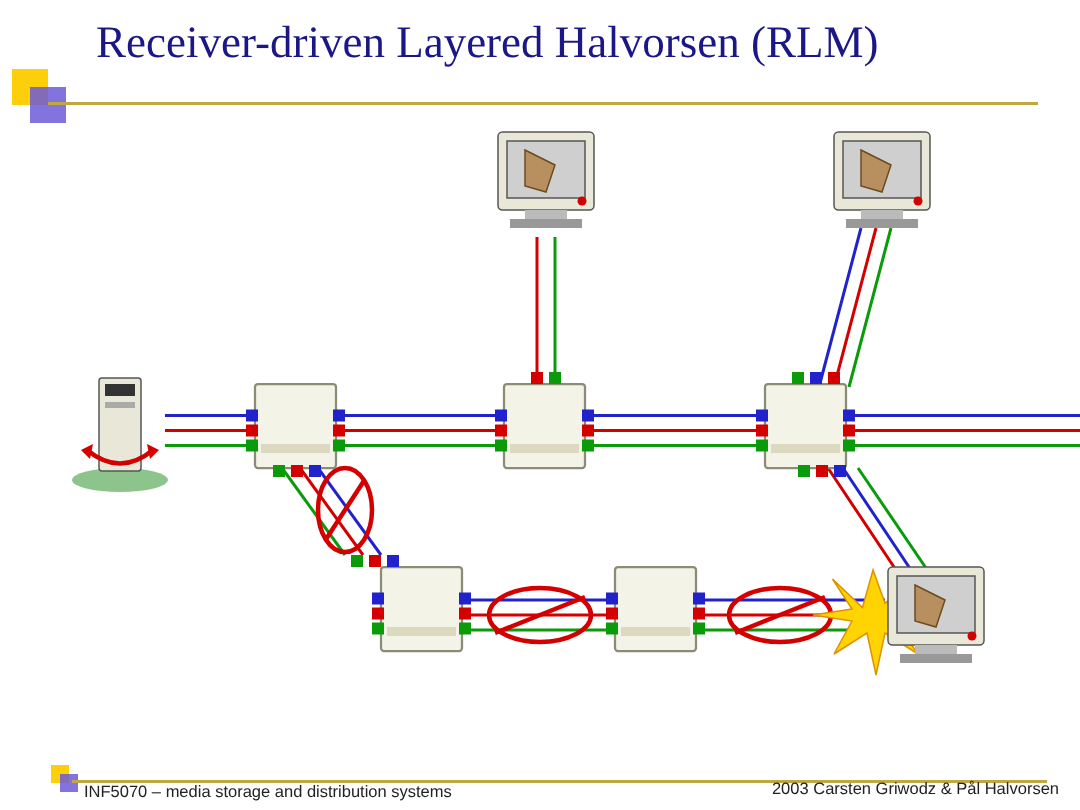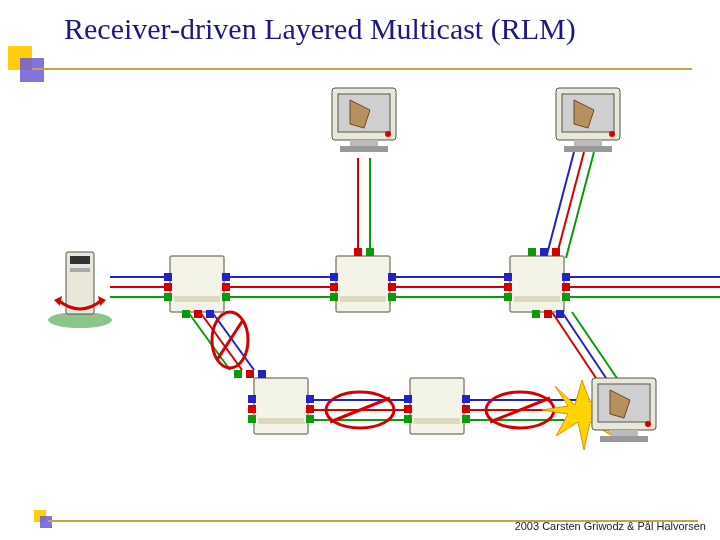--- a/index.html
+++ b/index.html
@@ -27,21 +27,21 @@
   .lgreen{stroke:#0a9a0a}
   .block{fill:none;stroke:#d40000;stroke-width:3}
   .star{fill:#ffd400;stroke:#e09000;stroke-width:1}
 </style>
 </head>
 <body>
 <div class="slide">
   <div class="accent-sq yel"></div>
   <div class="accent-sq pur"></div>
   <div class="top-line"></div>
-  <div class="title">Receiver-driven Layered Multicast (RLM)</div>
+  <div class="title">Receiver-driven Layered Halvorsen (RLM)</div>
 
   <svg width="720" height="540">
 
     <g>
       <line class="link lblue" x1="110" y1="277" x2="170" y2="277"></line>
       <line class="link lred" x1="110" y1="287" x2="170" y2="287"></line>
       <line class="link lgreen" x1="110" y1="297" x2="170" y2="297"></line>
     </g>
 
     <g>
@@ -205,14 +205,15 @@
       <rect x="610" y="430" width="28" height="6" fill="#bbb"></rect>
       <rect x="600" y="436" width="48" height="6" fill="#999"></rect>
       <circle cx="648" cy="424" r="3" fill="#d40000"></circle>
       <path d="M610 390 l20 10 l-6 18 l-14 -4 z" fill="#b89060" stroke="#6b4b20"></path>
     </g>
   </svg>
 
   <div class="foot-sq-y"></div>
   <div class="foot-sq-p"></div>
   <div class="foot-line"></div>
+  <div class="footer-l">INF5070 – media storage and distribution systems</div>
   <div class="footer-r">2003  Carsten Griwodz &amp; Pål Halvorsen</div>
 </div>
 
 </body></html>

